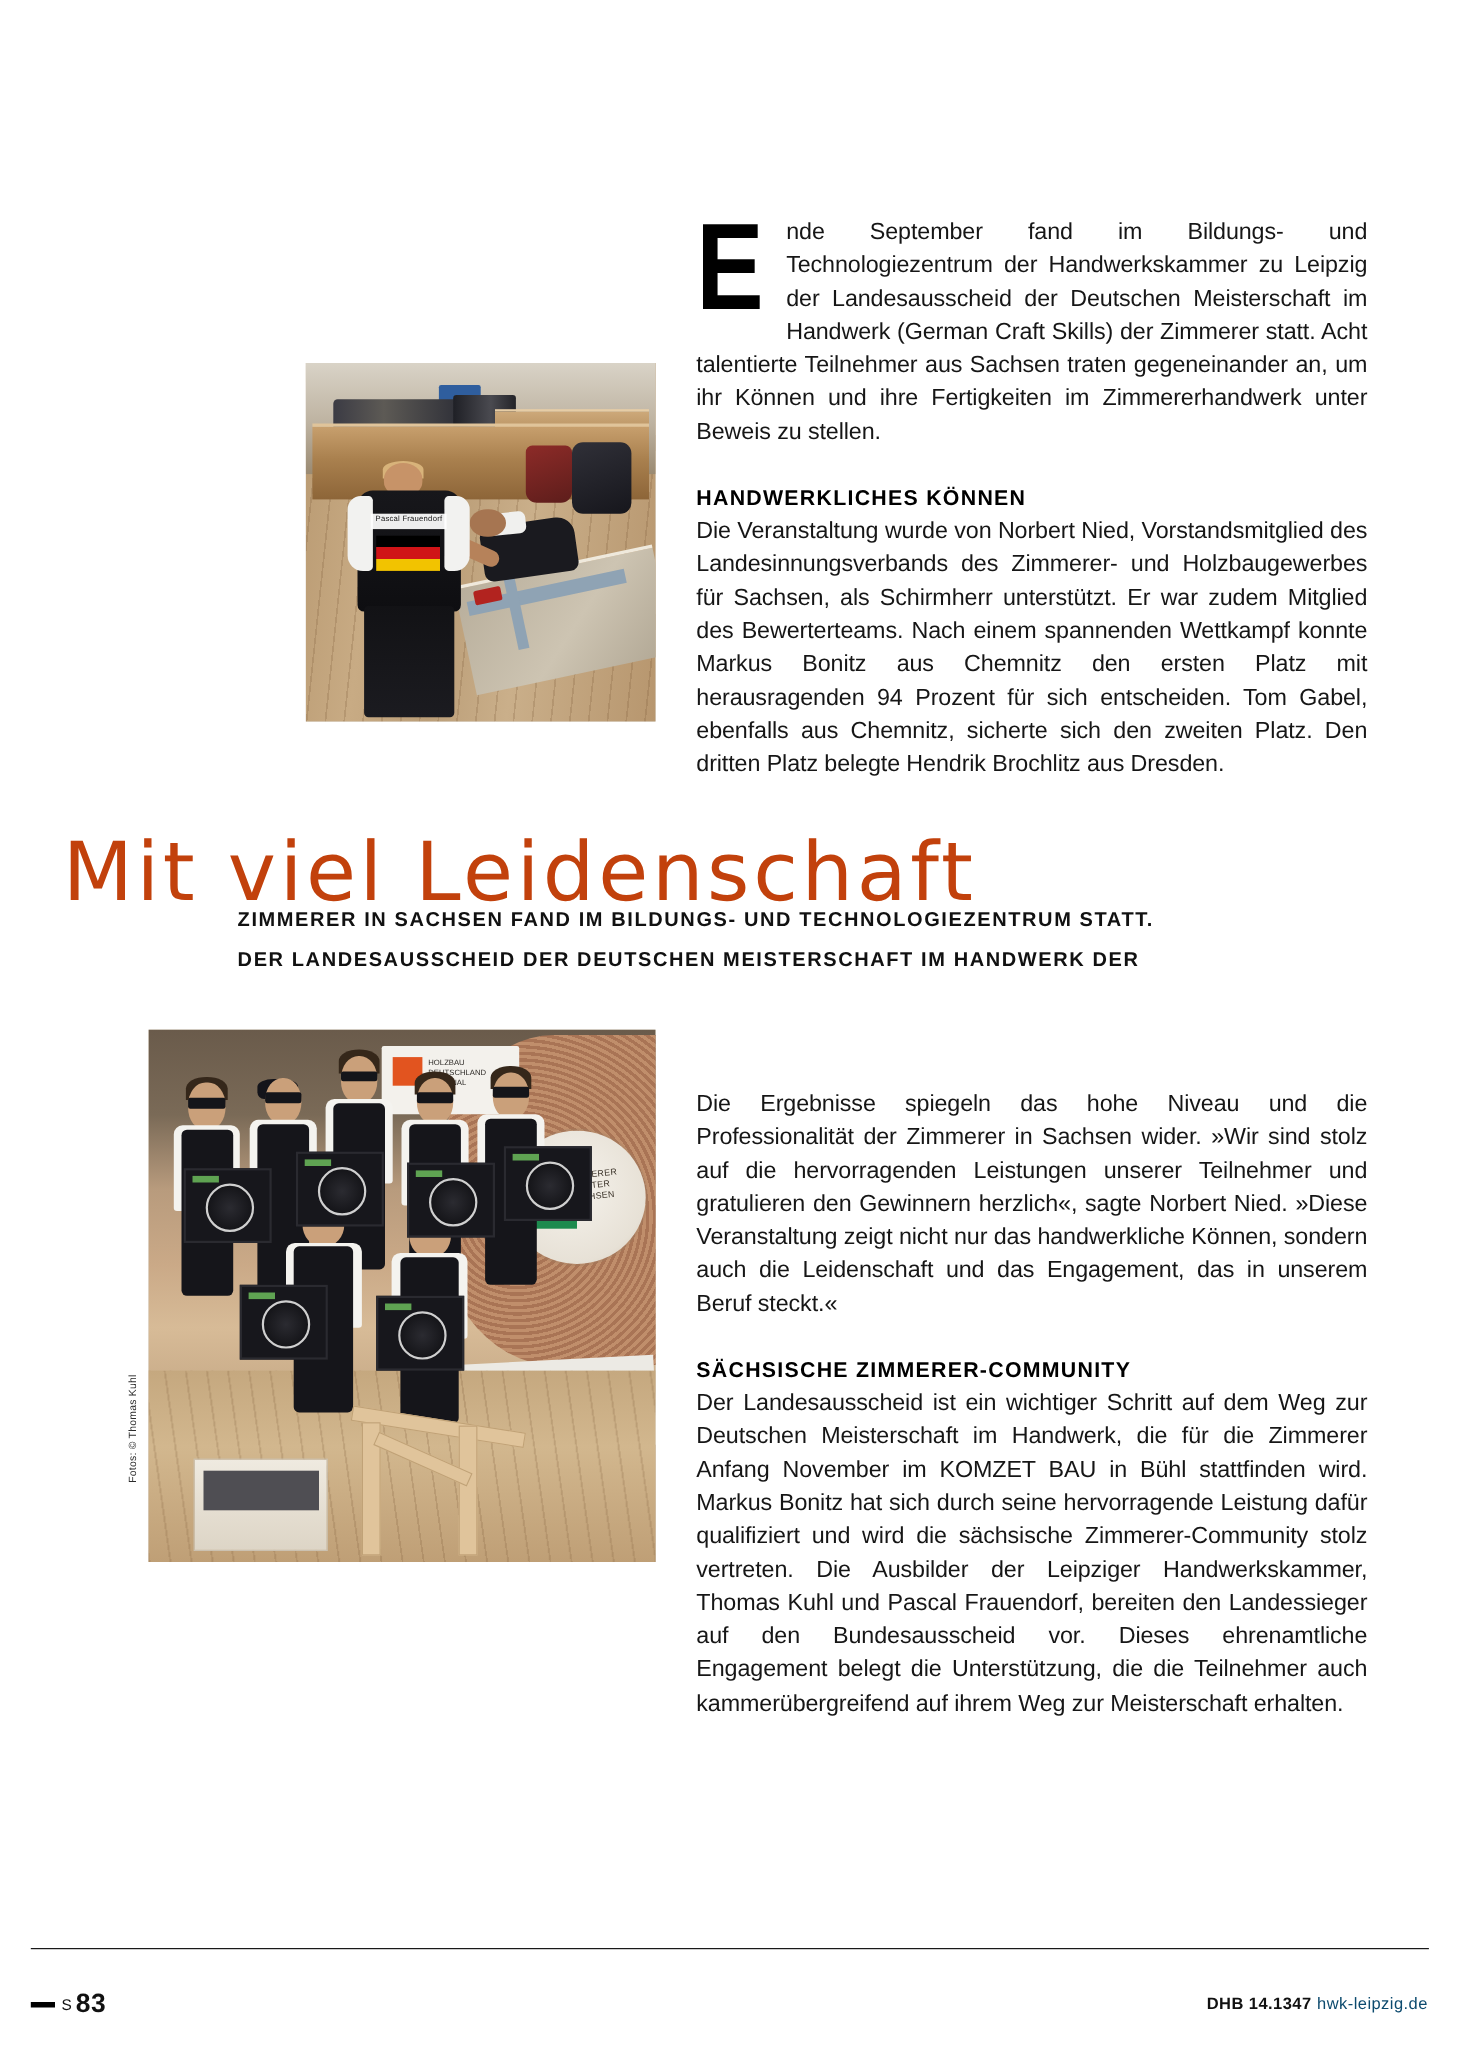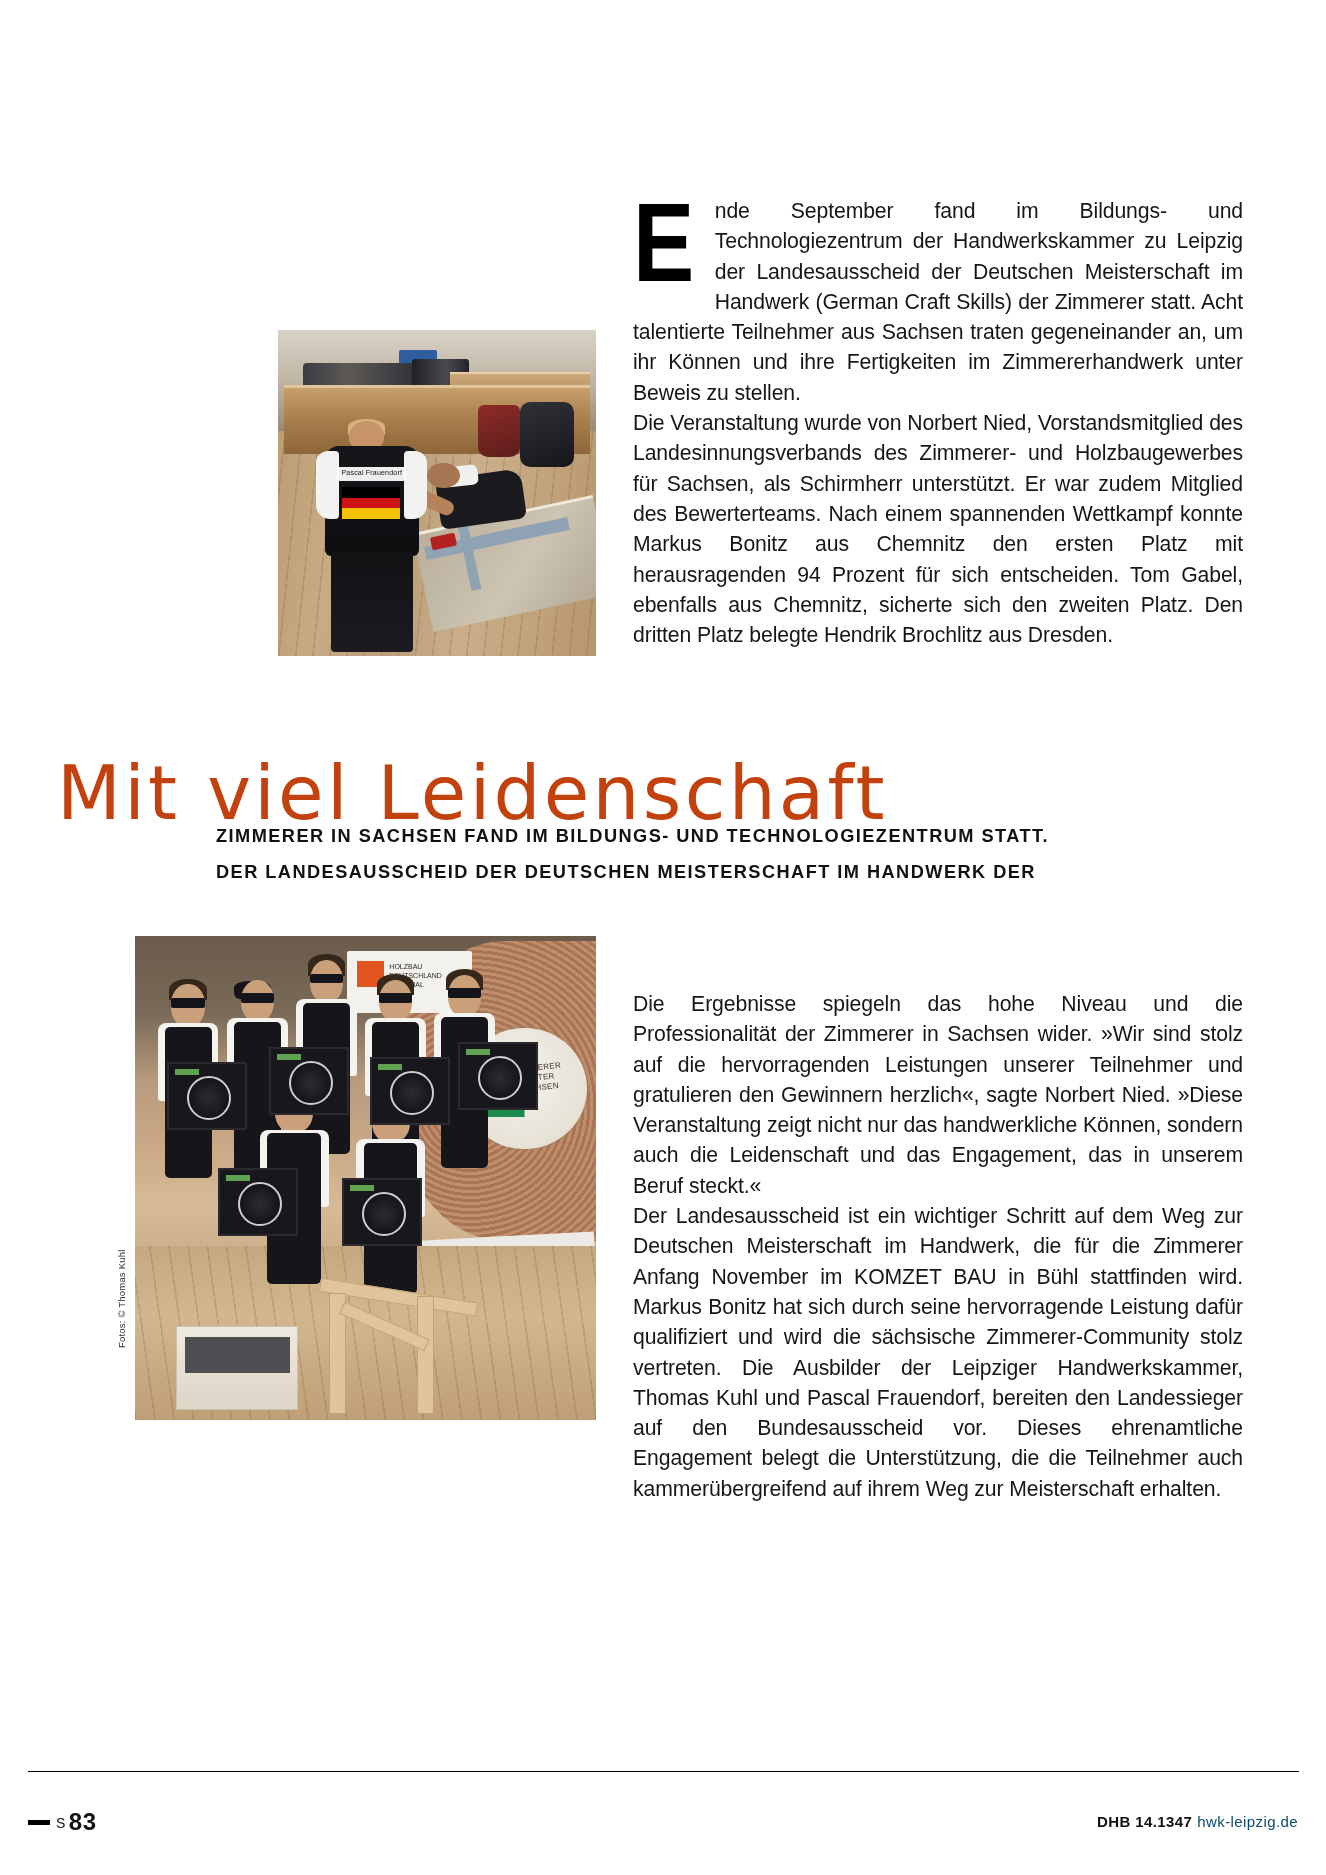--- a/index.html
+++ b/index.html
@@ -483,20 +483,21 @@
       <div class="t-name-label">Pascal Frauendorf</div>
       <div class="t-flag"></div>
       <div class="t-person-legs"></div>
     </div>
   </div>
 
   <div class="col-top-right">
     <div class="body-text">
       <p class="dropcap-para"><span class="dropcap">E</span><span>nde September fand im Bildungs- und Technologiezentrum der Handwerkskammer zu Leipzig der Landesausscheid der Deutschen Meisterschaft im Handwerk (German Craft Skills) der Zimmerer statt. Acht talentierte Teilnehmer aus Sachsen traten gegeneinander an, um ihr Können und ihre Fertigkeiten im Zimmererhandwerk unter Beweis zu stellen.</span></p>
     </div>
+    <div class="subhead">HANDWERKLICHES KÖNNEN</div>
     <div class="body-text after-subhead">Die Veranstaltung wurde von Norbert Nied, Vorstandsmitglied des Landesinnungsverbands des Zimmerer- und Holzbaugewerbes für Sachsen, als Schirmherr unterstützt. Er war zudem Mitglied des Bewerterteams. Nach einem spannenden Wettkampf konnte Markus Bonitz aus Chemnitz den ersten Platz mit herausragenden 94 Prozent für sich entscheiden. Tom Gabel, ebenfalls aus Chemnitz, sicherte sich den zweiten Platz. Den dritten Platz belegte Hendrik Brochlitz aus Dresden.</div>
   </div>
 
   <h1 class="headline">Mit viel Leidenschaft</h1>
 
   <div class="kicker">
     <div>ZIMMERER IN SACHSEN FAND IM BILDUNGS- UND TECHNOLOGIEZENTRUM STATT.</div>
     <div>DER LANDESAUSSCHEID DER DEUTSCHEN MEISTERSCHAFT IM HANDWERK DER</div>
   </div>
 
@@ -595,20 +596,21 @@
     </div>
     <div class="b-crate">
       <div class="b-crate-in"></div>
     </div>
   </div>
 
   <div class="photo-credit">Fotos: © Thomas Kuhl</div>
 
   <div class="col-bottom-right">
     <div class="body-text">Die Ergebnisse spiegeln das hohe Niveau und die Professionalität der Zimmerer in Sachsen wider. »Wir sind stolz auf die hervorragenden Leistungen unserer Teilnehmer und gratulieren den Gewinnern herzlich«, sagte Norbert Nied. »Diese Veranstaltung zeigt nicht nur das handwerkliche Können, sondern auch die Leidenschaft und das Engagement, das in unserem Beruf steckt.«</div>
+    <div class="subhead">SÄCHSISCHE ZIMMERER-COMMUNITY</div>
     <div class="body-text after-subhead">Der Landesausscheid ist ein wichtiger Schritt auf dem Weg zur Deutschen Meisterschaft im Handwerk, die für die Zimmerer Anfang November im KOMZET BAU in Bühl stattfinden wird. Markus Bonitz hat sich durch seine hervorragende Leistung dafür qualifiziert und wird die sächsische Zimmerer-Community stolz vertreten. Die Ausbilder der Leipziger Handwerkskammer, Thomas Kuhl und Pascal Frauendorf, bereiten den Landessieger auf den Bundesausscheid vor. Dieses ehrenamtliche Engagement belegt die Unterstützung, die die Teilnehmer auch kammerübergreifend auf ihrem Weg zur Meisterschaft erhalten.</div>
   </div>
 
   <div class="footer-rule"></div>
   <div class="footer-bar"></div>
   <div class="footer-left">
     <span>S</span><span class="pagenum">83</span>
   </div>
   <div class="footer-right">
     <span class="issue">DHB 14.1347</span><span class="site">hwk-leipzig.de</span>

